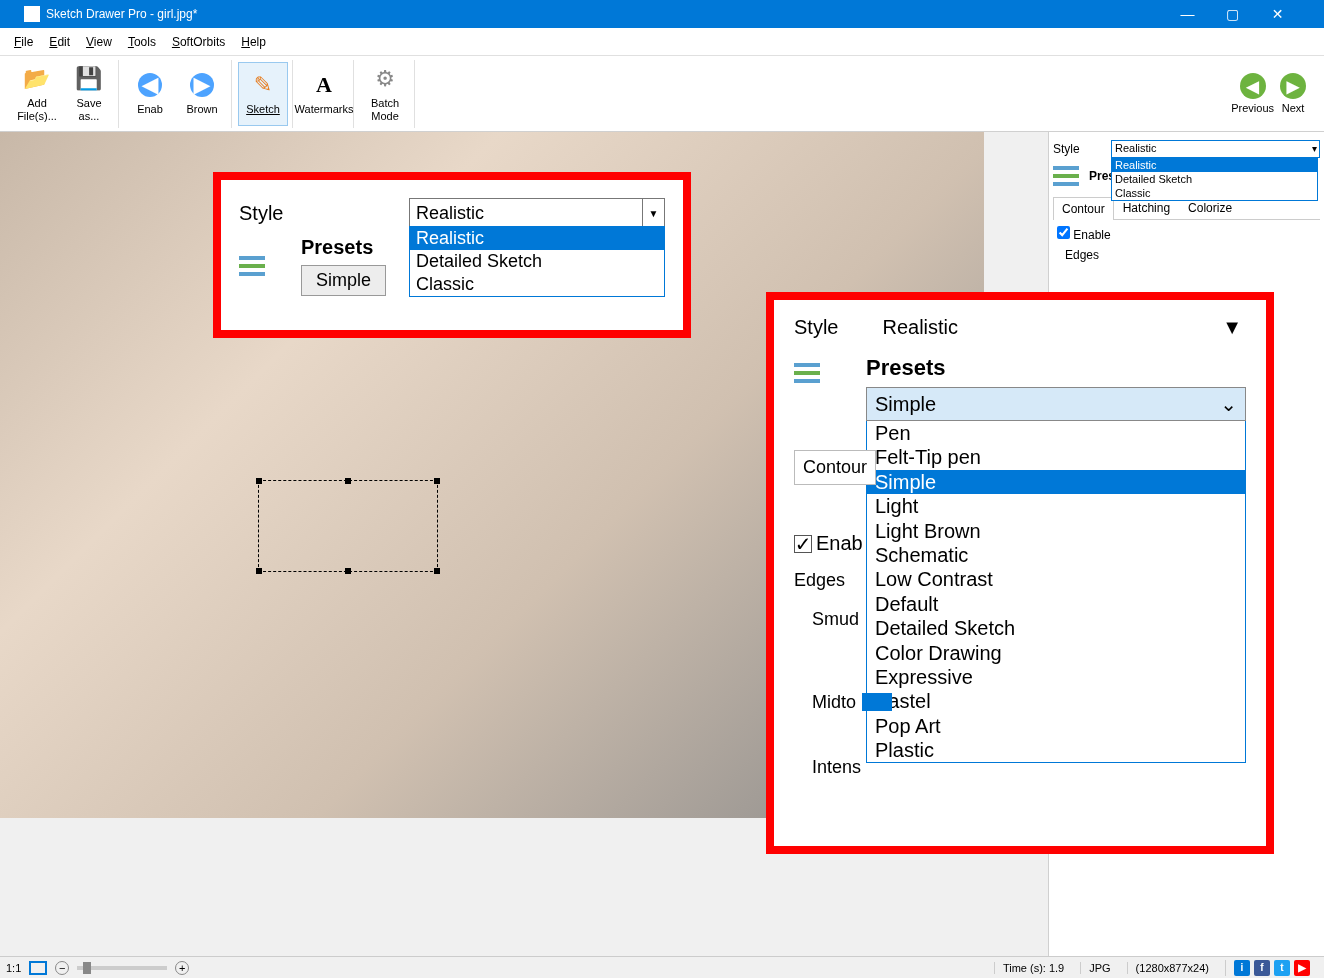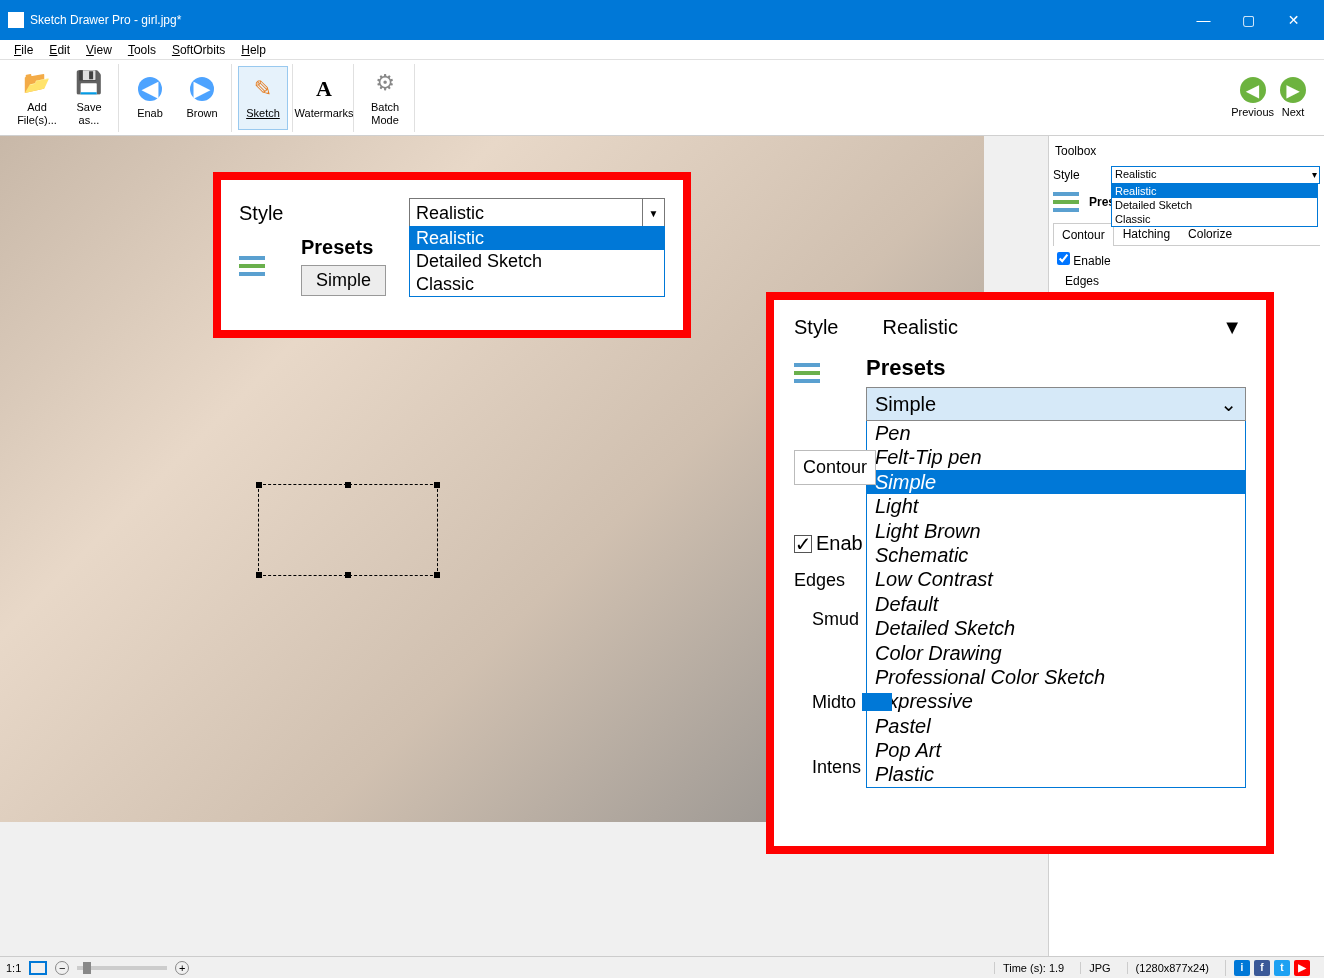--- a/index.html
+++ b/index.html
@@ -1,26 +1,26 @@
 <!DOCTYPE html>
 <html><head>
 <meta charset="utf-8">
 <style>
 * { box-sizing: border-box; margin: 0; padding: 0; }
 body { font-family: "Segoe UI", Tahoma, sans-serif; font-size: 12px; background: #fff; width: 1324px; height: 978px; overflow: hidden; position: relative; }
 
 
-.titlebar { background: #0078d7; color: #fff; height: 40px; display: flex; align-items: center; padding: 0 8px; }
+.titlebar { background: #0078d7; color: #fff; height: 28px; display: flex; align-items: center; padding: 0 24px; }
 .titlebar .app-icon { width: 16px; height: 16px; margin-right: 6px; background: #fff; display: inline-block; }
 .titlebar .title { font-size: 12px; flex: 1; }
 .titlebar .win-controls { display: flex; gap: 0; }
 .titlebar .win-btn { width: 45px; height: 28px; display: flex; align-items: center; justify-content: center; color: #fff; font-size: 14px; }
 
 
-.menubar { background: #fff; border-bottom: 1px solid #e0e0e0; height: 20px; display: flex; align-items: center; padding: 0 8px; gap: 4px; }
+.menubar { background: #fff; border-bottom: 1px solid #e0e0e0; height: 28px; display: flex; align-items: center; padding: 0 8px; gap: 4px; }
 .menu-item { padding: 2px 6px; font-size: 12px; cursor: default; }
 .menu-item .u { text-decoration: underline; }
 
 
 .toolbar { background: #fff; border-bottom: 1px solid #d0d0d0; height: 76px; display: flex; align-items: center; padding: 4px 8px; gap: 2px; }
 .tool-group { display: flex; gap: 2px; padding: 0 4px; border-right: 1px solid #e0e0e0; height: 68px; align-items: center; }
 .tool-group:last-of-type { border-right: none; }
 .tool-btn { display: flex; flex-direction: column; align-items: center; justify-content: center; width: 50px; height: 64px; padding: 2px; font-size: 11px; text-align: center; line-height: 1.1; }
 .tool-btn.active { background: #e6f2fb; border: 1px solid #99c9ef; }
 .tool-btn .icon { width: 28px; height: 28px; margin-bottom: 4px; display: flex; align-items: center; justify-content: center; font-size: 22px; }
@@ -81,21 +81,21 @@
 
 .overlay2 { top: 292px; left: 766px; width: 508px; height: 562px; padding: 14px 20px; }
 .ov2-row1 { display: flex; align-items: center; gap: 40px; }
 .ov2-style-label { font-size: 20px; }
 .ov2-style-select { flex: 1; font-size: 20px; display: flex; align-items: center; justify-content: space-between; padding: 2px 4px; }
 .ov2-row2 { display: flex; align-items: flex-start; gap: 20px; margin-top: 14px; }
 .ov2-sliders { width: 52px; font-size: 34px; color: #4a90d9; text-align: center; padding-top: 6px; }
 .ov2-presets-col { flex: 1; }
 .ov2-presets-label { font-weight: bold; font-size: 22px; margin-bottom: 6px; }
 .ov2-preset-select { border: 1px solid #888; background: #d6e9f8; padding: 4px 8px; font-size: 20px; display: flex; justify-content: space-between; align-items: center; }
-.ov2-dropdown { border: 1px solid #0078d7; border-top: none; background: #fff; max-height: 420px; font-style: italic; }
+.ov2-dropdown { border: 1px solid #0078d7; border-top: none; background: #fff; max-height: 420px; }
 .ov2-dropdown .opt { padding: 0px 8px; font-size: 20px; line-height: 1.22; }
 .ov2-dropdown .opt.selected { background: #0078d7; color: #fff; }
 .ov2-left-col { position: absolute; left: 20px; top: 150px; width: 90px; }
 .ov2-tab { border: 1px solid #bbb; padding: 6px 8px; font-size: 18px; background: #fff; margin-bottom: 6px; display: inline-block; }
 .ov2-enable { font-size: 20px; display: flex; align-items: center; gap: 4px; margin-top: 28px; }
 .ov2-side-labels { position: absolute; left: 20px; top: 252px; font-size: 18px; }
 .ov2-side-labels div { margin: 18px 0; }
 .ov2-slider-track { width: 30px; height: 18px; background: #0078d7; display: inline-block; margin-left: 6px; position: relative; top: 3px; }
 
 
@@ -194,21 +194,20 @@
       <div class="sel-handle tl"></div>
       <div class="sel-handle tm"></div>
       <div class="sel-handle tr"></div>
       <div class="sel-handle bl"></div>
       <div class="sel-handle bm"></div>
       <div class="sel-handle br"></div>
     </div>
   </div>
 
   <div class="sidebar">
-    <div class="sidebar-title">Toolbox</div>
     <div class="sb-row">
       <span class="sb-label">Style</span>
       <div class="sb-select" style="position:relative">
         <span>Realistic</span>
         <span class="caret">▾</span>
         <div class="sb-dropdown">
           <div class="opt selected">Realistic</div>
           <div class="opt">Detailed Sketch</div>
           <div class="opt">Classic</div>
         </div>
@@ -275,21 +274,20 @@
           <div class="opt">Pen</div>
           <div class="opt">Felt-Tip pen</div>
           <div class="opt selected">Simple</div>
           <div class="opt">Light</div>
           <div class="opt">Light Brown</div>
           <div class="opt">Schematic</div>
           <div class="opt">Low Contrast</div>
           <div class="opt">Default</div>
           <div class="opt">Detailed Sketch</div>
           <div class="opt">Color Drawing</div>
-          <div class="opt">Professional Color Sketch</div>
           <div class="opt">Expressive</div>
           <div class="opt">Pastel</div>
           <div class="opt">Pop Art</div>
           <div class="opt">Plastic</div>
         </div>
     </div>
   </div>
   <div class="ov2-left-col">
     <span class="ov2-tab">Contour</span>
   </div>

